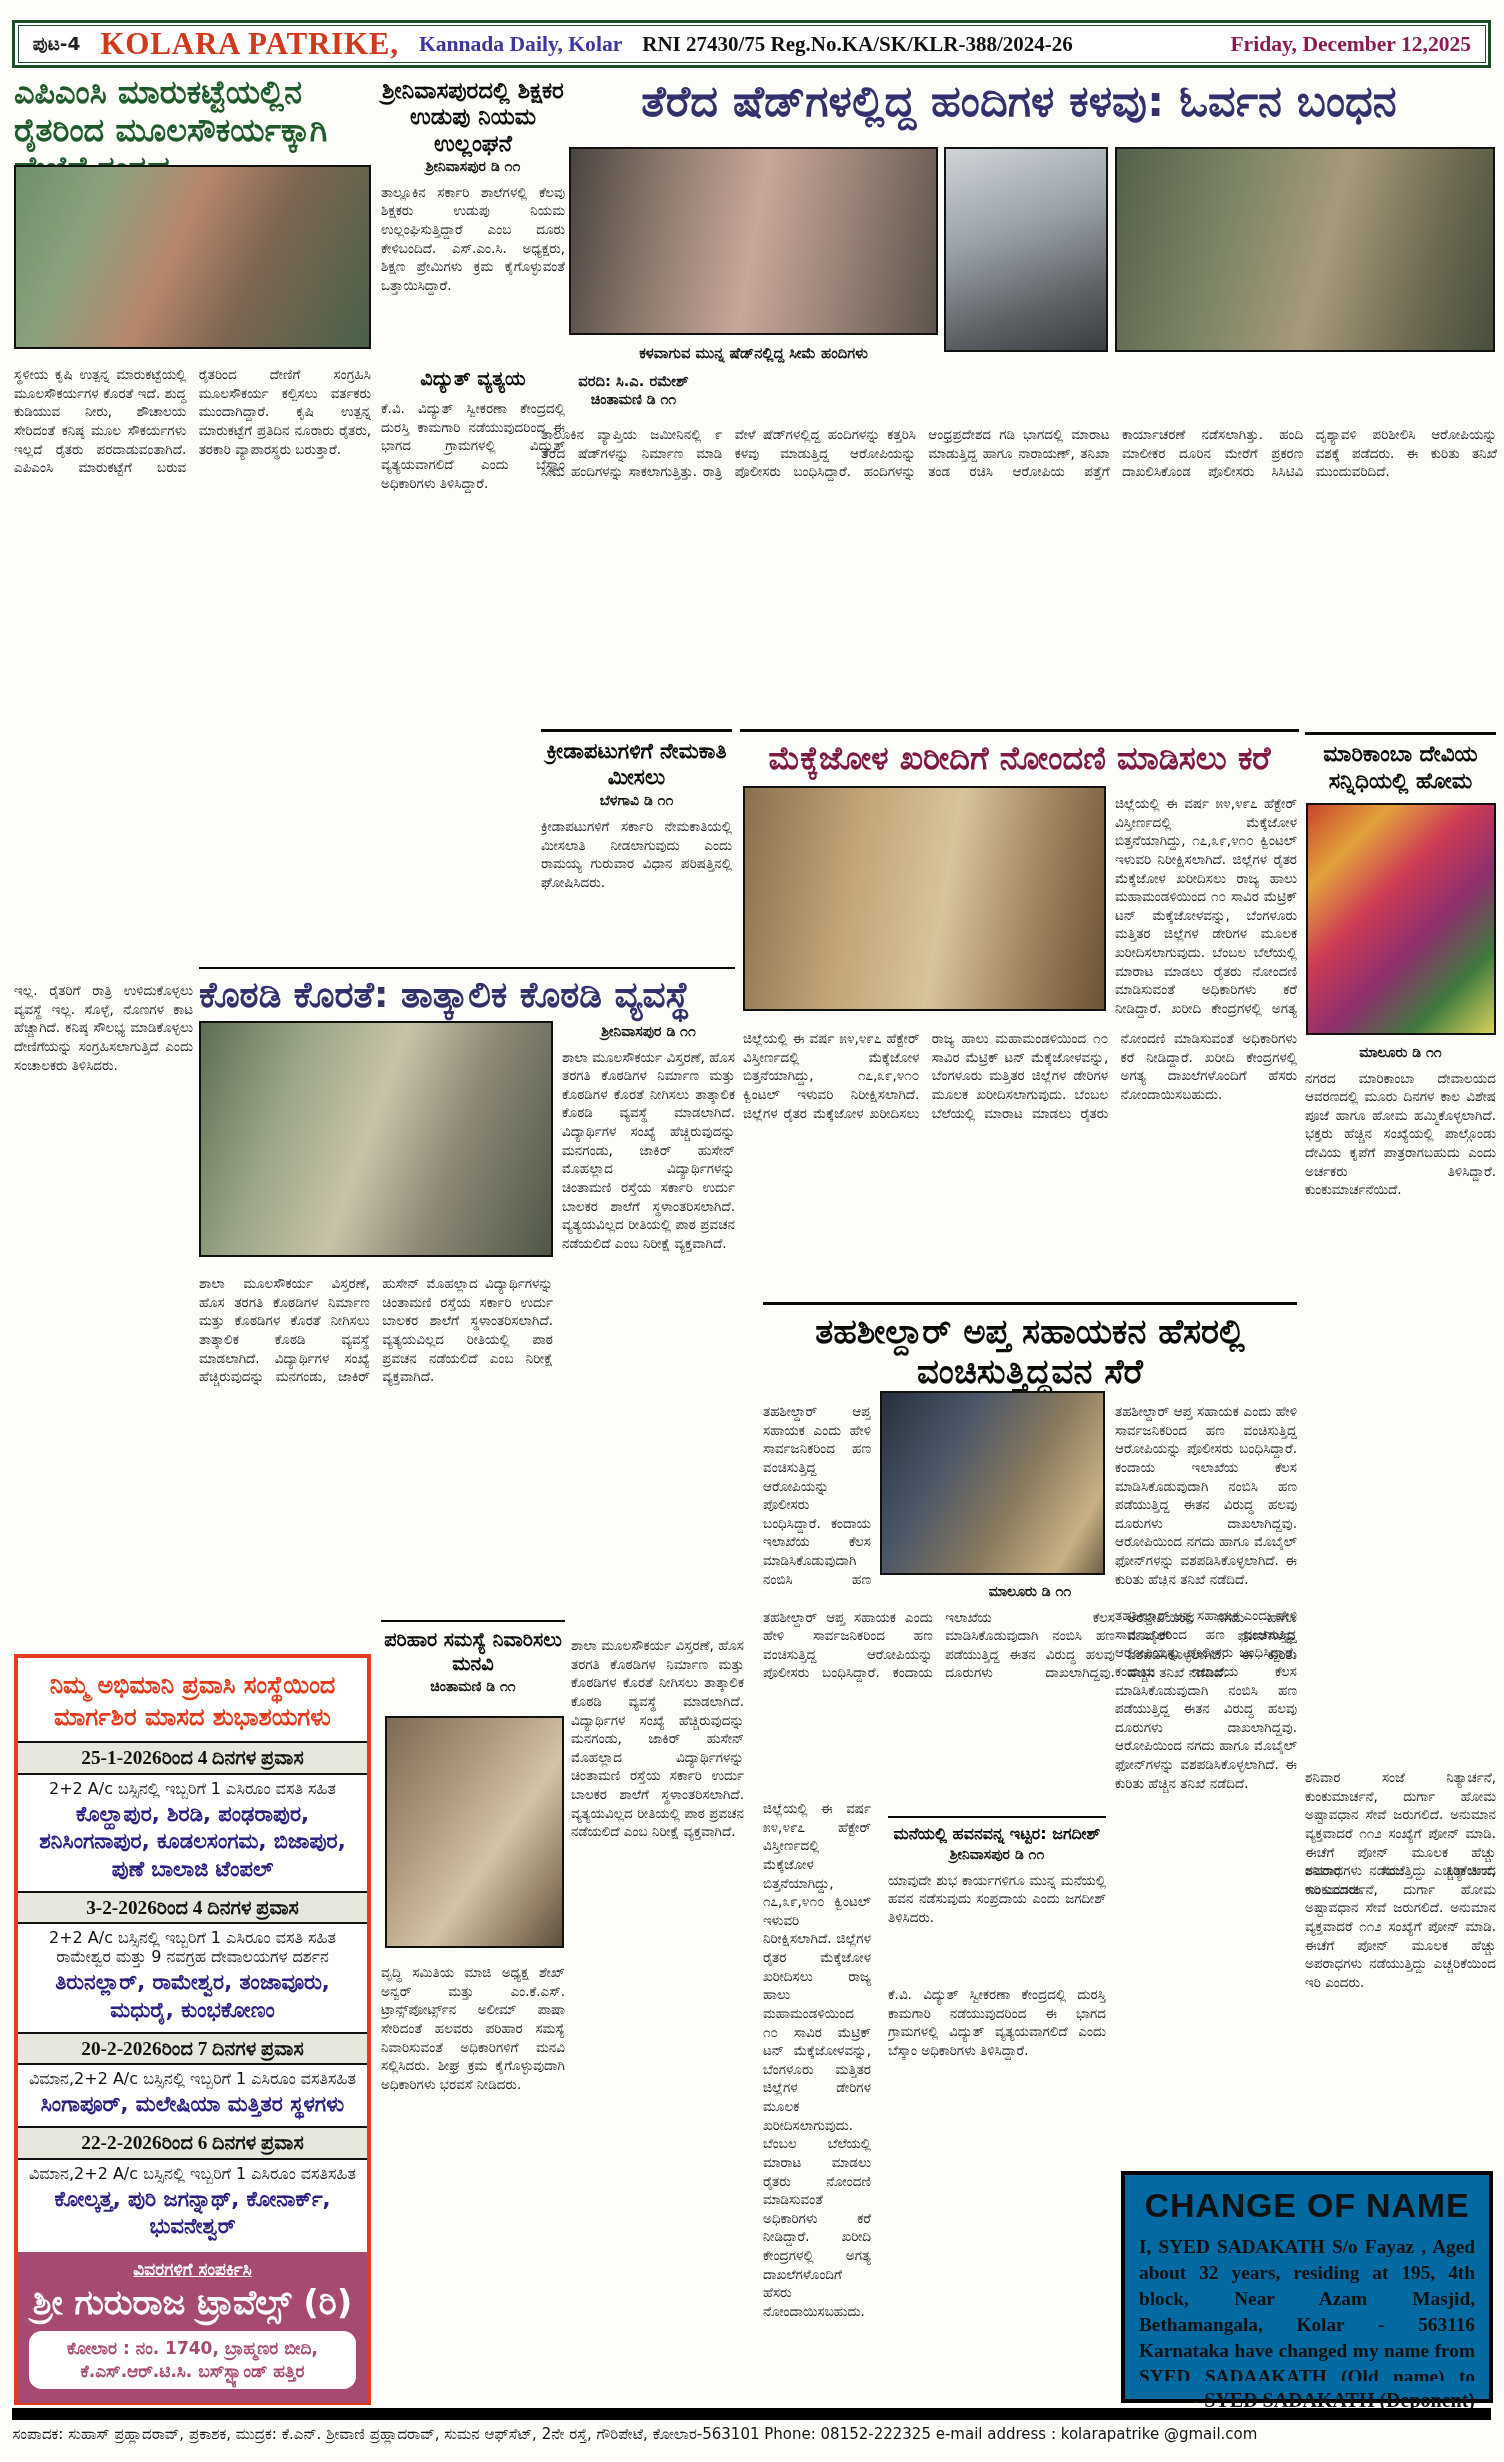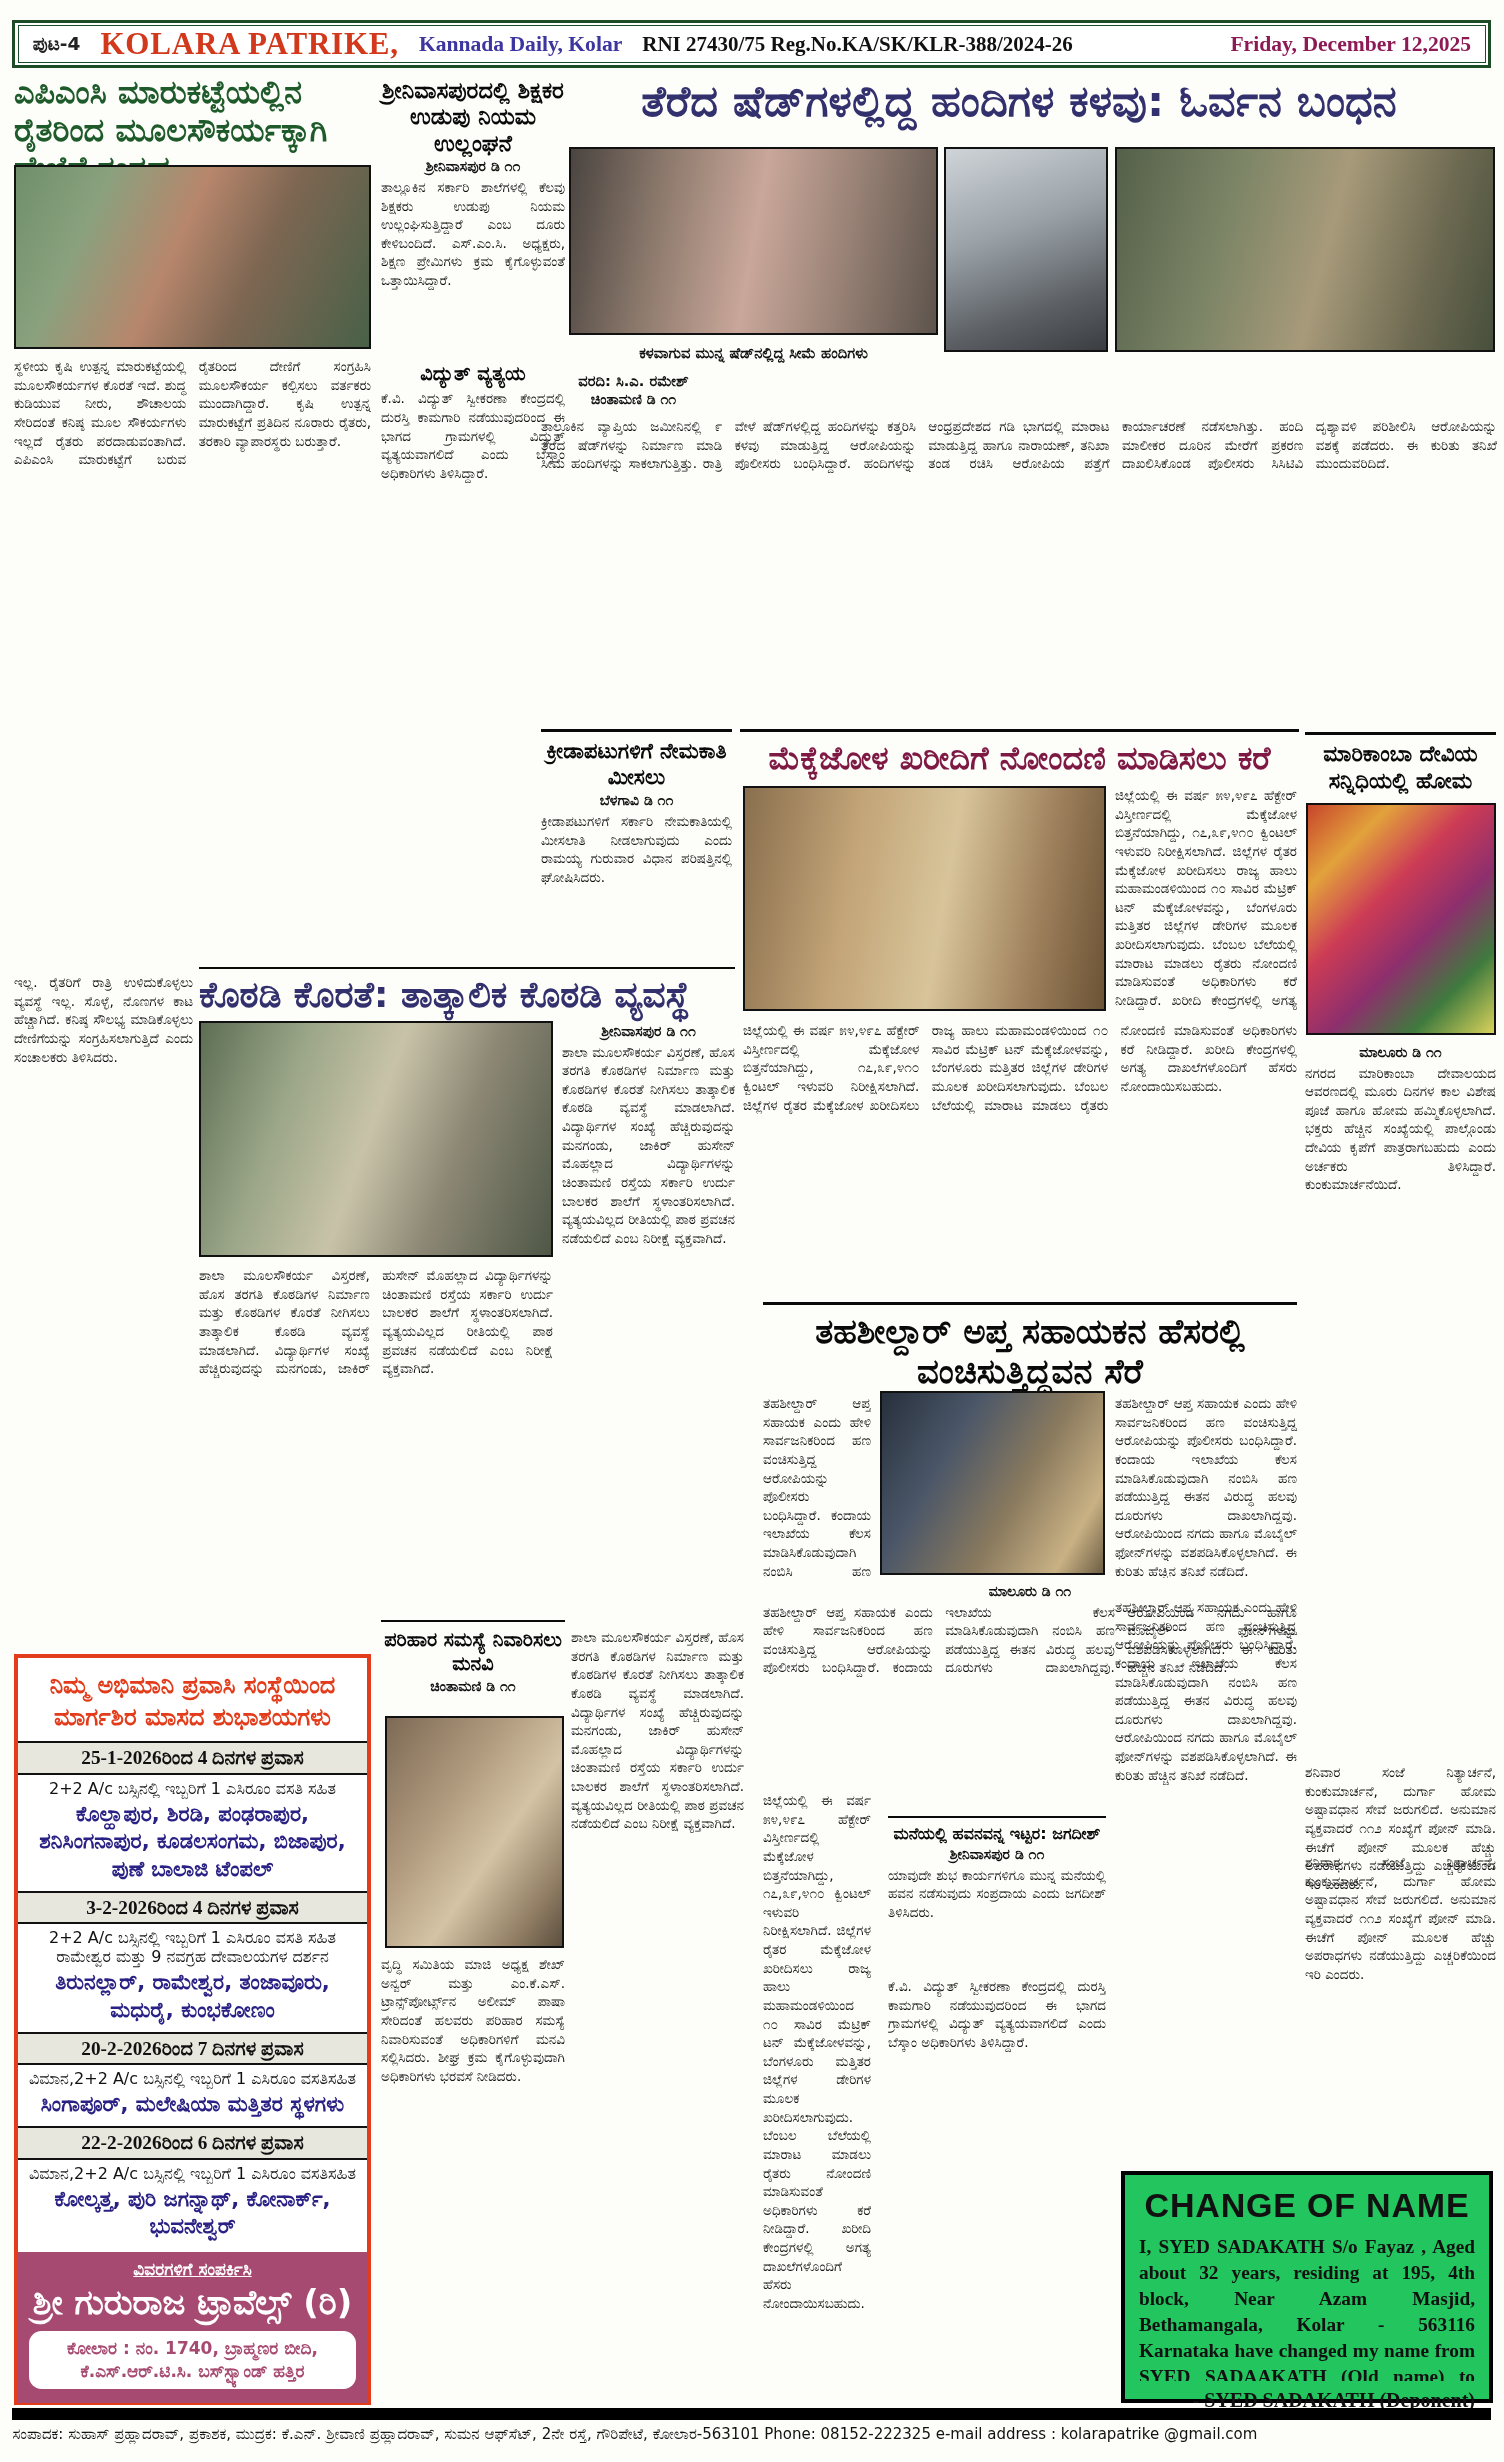--- a/index.html
+++ b/index.html
@@ -23,21 +23,21 @@
   .mast-date { color: #8c1a55; font-size: 21.6px; font-weight: bold; margin-left: auto; }
   
   .headline { font-family: "DejaVu Sans", sans-serif; font-weight: bold; line-height: 1.18; }
   .hl-green { color: #1e5a2a; font-size: 32px; }
   .hl-navy { color: #33306e; font-size: 43px; text-align: center; }
   .hl-black { color: #0a0a0a; }
   .hl-maroon { color: #7e1943; font-size: 32px; text-align: center; }
   .dateline { font-weight: bold; font-size: 14px; text-align: center;
     font-family:"DejaVu Sans",sans-serif; margin: 1.5px 0 3.1px; }
   .body-text { font-size: 13.5px; line-height: 1.38; text-align: justify;
-    font-family: "DejaVu Sans", sans-serif; overflow: hidden; }
+    font-family: "DejaVu Sans", sans-serif; overflow: hidden; margin-top: 8px; }
   .cols-2 { columns: 2; column-gap: 12.4px; }
   .cols-3 { columns: 3; column-gap: 12.4px; }
   .cols-5 { columns: 5; column-gap: 12.4px; }
   .subhead { font-family:"DejaVu Sans",sans-serif; font-weight: bold; color:#0a0a0a;
     text-align: center; line-height: 1.25; }
   .photo { border: 2.3px solid #111; }
   .caption { font-family:"DejaVu Sans",sans-serif; font-size: 14.7px; font-weight: bold;
     text-align: center; padding-top: 3.9px; }
   .rule { background: #0a0a0a; }
   
@@ -52,21 +52,21 @@
   .tour-places { text-align: center; color: #2a2184; font-weight: bold; font-size: 21px;
     font-family:"DejaVu Sans",sans-serif; padding: 3.1px 3.1px 7.7px; line-height: 1.3; }
   
   .agency { background: #a74a71; color: #fff; text-align: center;
     font-family:"DejaVu Sans",sans-serif; padding: 7.7px 9.3px; }
   .agency-contact { font-size: 17px; font-weight: bold; text-decoration: underline; }
   .agency-name { font-size: 34px; font-weight: bold; margin: 3.1px 0 7.7px; }
   .agency-box { background: #fff; color: #a74a71; font-weight: bold; font-size: 17px;
     border-radius: 12.4px; padding: 6.2px 7.7px; margin: 6.2px 1.5px; line-height: 1.35; }
   
-  .con-box { border: 4.6px solid #000; background: #22c55e; padding: 10.8px 14px; }
+  .con-box { border: 4.6px solid #000; background: #0369a1; padding: 10.8px 14px; }
   .con-title { font-family: "Liberation Sans", sans-serif; font-weight: bold;
     font-size: 34px; text-align: center; letter-spacing: 0.8px; margin-bottom: 9.3px; }
   .con-body { font-family: "Liberation Serif", serif; font-weight: bold; font-size: 19.3px;
     line-height: 1.35; text-align: justify; }
   .con-sign { font-family: "Liberation Serif", serif; font-weight: bold; font-size: 20px;
     text-align: right; margin-top: 8px; }
   
   .footer-bar { left: 12.4px; top: 2408px; width: 1479px; height: 12.4px; background: #000; }
   .footer-text { left: 12.4px; top: 2425px; width: 1479px; font-size: 15px;
     font-family:"DejaVu Sans",sans-serif; }

